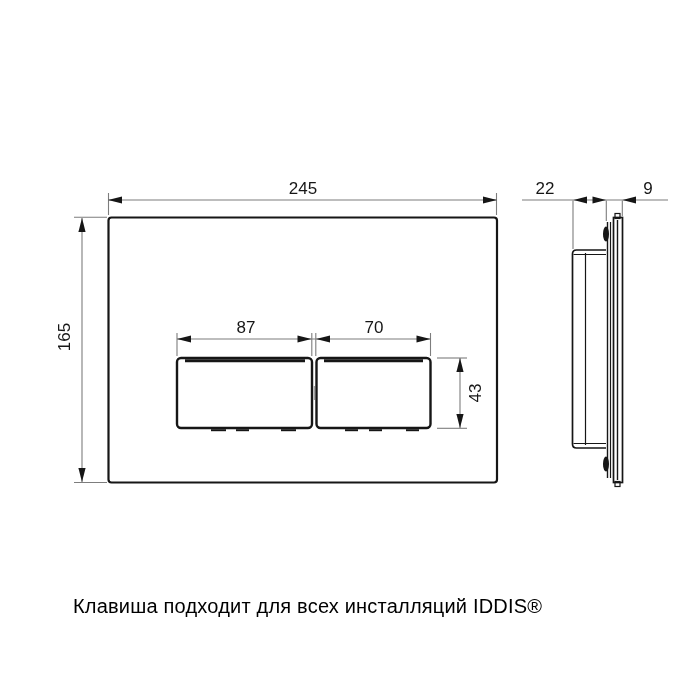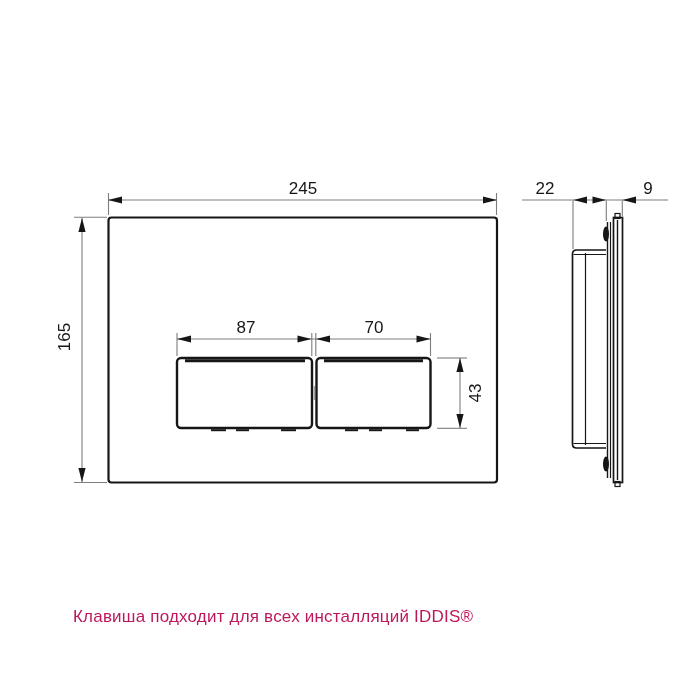--- a/index.html
+++ b/index.html
@@ -12,23 +12,22 @@
   svg{position:absolute;left:0;top:0;}
   .outline{stroke:#161616;fill:none;}
   .thin{stroke:#7d7d7d;stroke-width:1.1;fill:none;}
   .arrow{fill:#161616;stroke:none;}
   .dimtext{
     font-family:"Liberation Sans", sans-serif;
     font-size:17px;fill:#161616;
   }
   .caption{
     position:absolute;left:73px;top:595px;
-    font-size:17px;color:#be185d;letter-spacing:0.2px;
+    font-size:20px;color:#000000;letter-spacing:0.2px;
     white-space:nowrap;
-    margin-top:12px;
   }
 </style>
 </head>
 <body>
 
 <div class="stage">
 <svg width="700" height="700" viewBox="0 0 700 700">
 
   <g>
 

